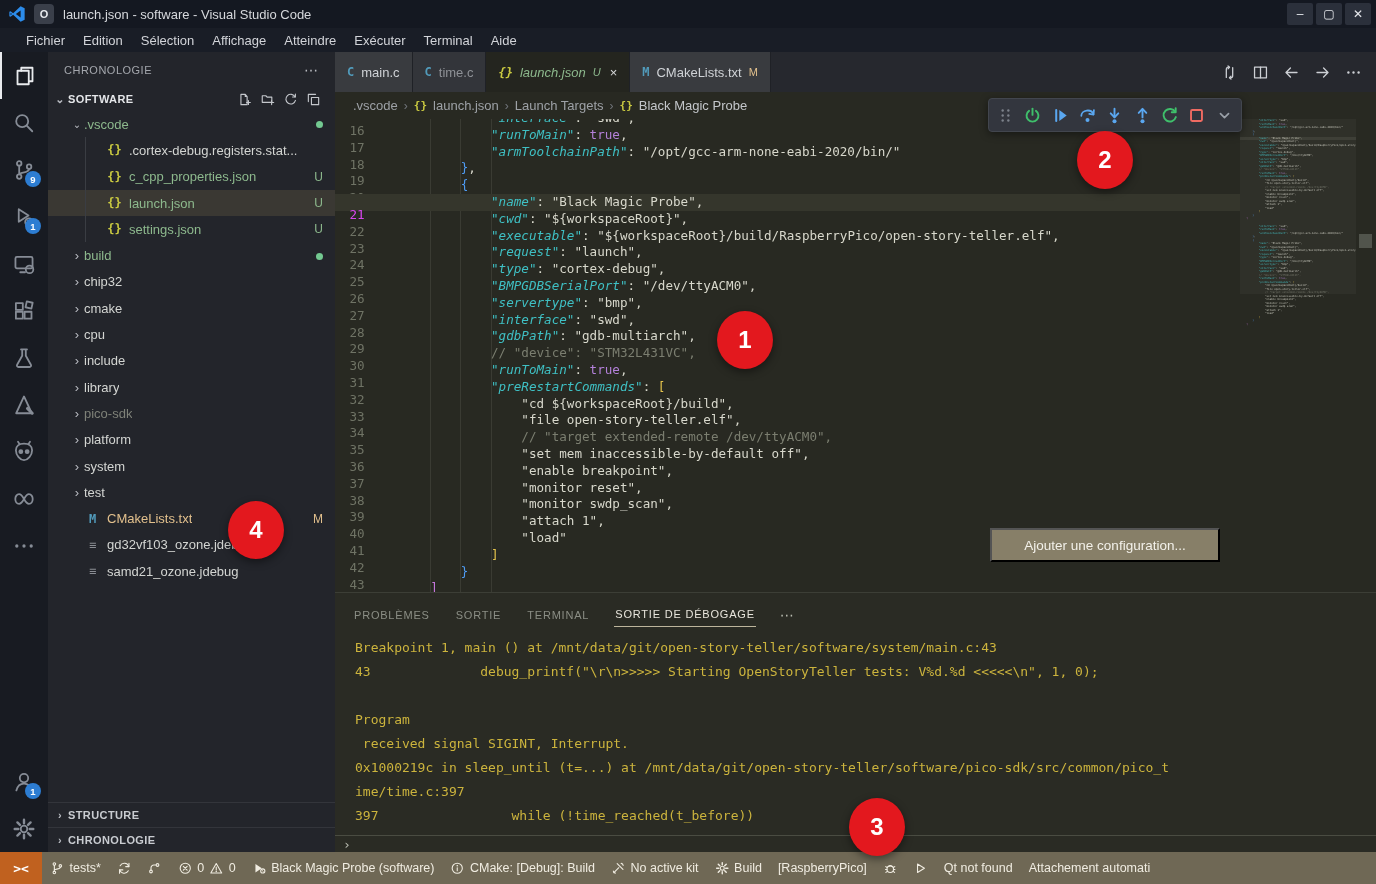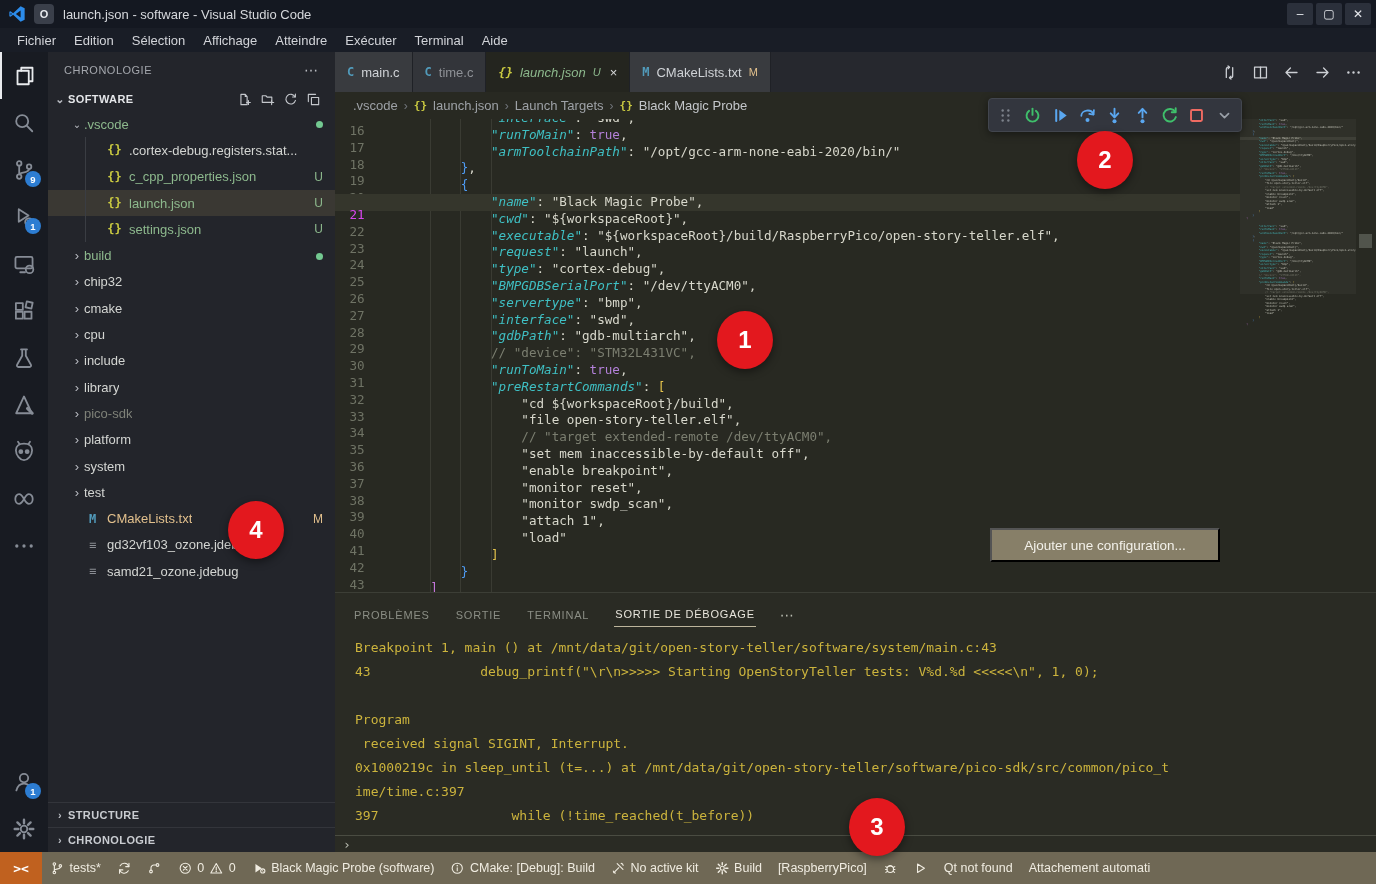--- a/index.html
+++ b/index.html
@@ -8,21 +8,21 @@
   .app { position:relative; width:1376px; height:884px; display:flex; flex-direction:column; }
 
   
   .titlebar { height:28px; background:#141821; display:flex; align-items:center; color:#d6d8dc; font-size:13px; flex:none; }
   .vsc-logo { width:18px; height:18px; margin:0 8px 0 8px; }
   .app-icon { width:20px; height:20px; border-radius:4px; background:#3a3f4a; color:#e8eaee; display:flex; align-items:center; justify-content:center; font-size:11px; font-weight:bold; margin-right:9px; }
   .win-controls { margin-left:auto; display:flex; gap:3px; margin-right:5px; }
   .win-btn { width:26px; height:22px; background:#2b303b; color:#e6e8ec; display:flex; align-items:center; justify-content:center; font-size:12px; border-radius:2px; }
 
   
-  .menubar { height:24px; background:#191d26; display:flex; align-items:center; padding-left:8px; flex:none; }
+  .menubar { height:24px; background:#191d26; display:flex; align-items:center; padding-left:17px; flex:none; }
   .menu-item { color:#d2d4d9; font-size:13px; padding:0 9px; }
 
   
   .main { flex:1; display:flex; min-height:0; }
 
   
   .activitybar { width:48px; background:#181b22; display:flex; flex-direction:column; align-items:center; flex:none; }
   .ab-item { position:relative; width:48px; height:47px; display:flex; align-items:center; justify-content:center; color:#868c96; }
   .ab-item.active { color:#e9ebee; border-left:2px solid #e9ebee; }
   .ab-item svg { width:24px; height:24px; }

